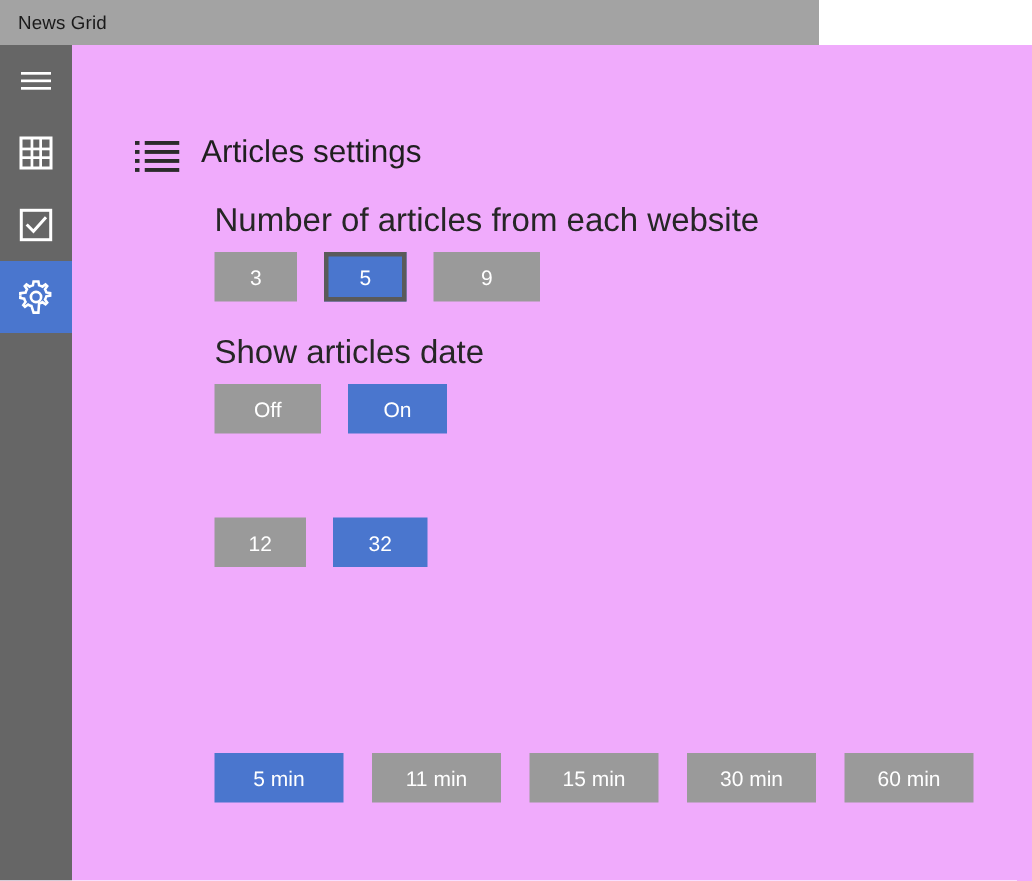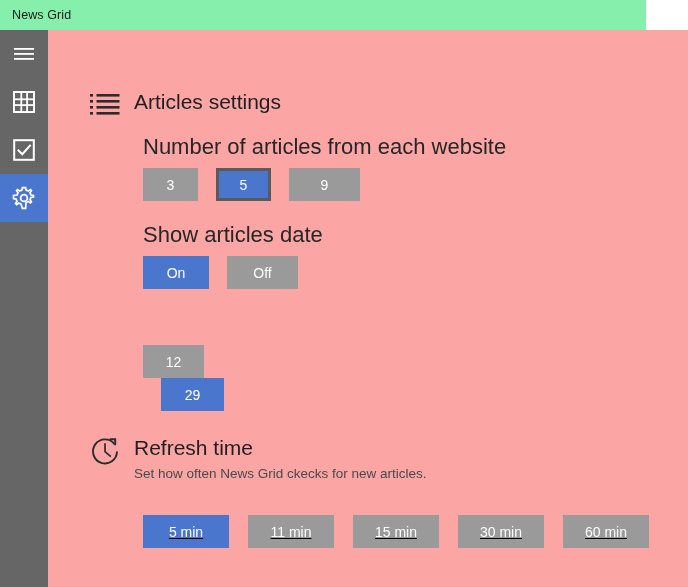--- a/index.html
+++ b/index.html
@@ -16,22 +16,22 @@
     position: relative;
     width: 688px;
     height: 587px;
     background: #ffffff;
   }
 
   
   .titlebar {
     position: absolute;
     left: 0; top: 0;
-    width: 646px; height: 30px;
-    background: #86efac;
+    width: 546px; height: 30px;
+    background: #a3a3a3;
     display: flex;
     align-items: center;
   }
   .titlebar-text {
     font-size: 12.5px;
     color: #1a1a1a;
     padding-left: 12px;
     letter-spacing: 0.1px;
     white-space: nowrap;
   }
@@ -53,21 +53,21 @@
   }
   .nav-item.selected { background: #4a76ce; }
 
   .nav-icon { width: 24px; height: 24px; display: block; }
 
   
   .content {
     position: absolute;
     left: 48px; top: 30px;
     width: 640px; height: 557px;
-    background: #fca5a5;
+    background: #f0abfc;
     overflow: hidden;
   }
 
   
   .section-head {
     position: absolute;
     display: flex;
     align-items: flex-start;
   }
   .section-head .head-icon {
@@ -221,45 +221,32 @@
 
     <div class="btn-row gap18" style="left:95px; top:138px;">
       <button class="opt-btn w55">3</button>
       <button class="opt-btn w55 selected focused">5</button>
       <button class="opt-btn w71">9</button>
     </div>
 
     <div class="group-label" style="left:95px; top:194px;text-align:right;">Show articles date</div>
 
     <div class="btn-row gap18" style="left:95px; top:226px;">
+      <button class="opt-btn w71">Off</button>
       <button class="opt-btn w66 selected">On</button>
-      <button class="opt-btn w71">Off</button>
-    </div>
-
-
-    <div class="btn-row gap18" style="left:95px; top:315px;flex-direction:column;">
+    </div>
+
+
+    <div class="btn-row gap18" style="left:95px; top:315px;">
       <button class="opt-btn w61" style="width:61px;">12</button>
-      <button class="opt-btn selected" style="width:63px;">29</button>
-    </div>
-
-    <div class="section-head" style="left:40px; top:404px;">
-      <div class="head-icon">
-        <svg width="32" height="32" viewBox="0 0 32 32" aria-hidden="true">
-          <path d="M25.6 9.2 A12 12 0 1 0 28 16.6" fill="none" stroke="#2b2b2b" stroke-width="1.9"></path>
-          <path d="M21.6 4.2 L26.2 4.2 L26.2 9.2" fill="none" stroke="#2b2b2b" stroke-width="1.9" stroke-linecap="square" stroke-linejoin="miter"></path>
-          <path d="M16 9 L16 16.6 L21.2 21" fill="none" stroke="#2b2b2b" stroke-width="1.7" stroke-linecap="square"></path>
-        </svg>
-      </div>
-      <div class="head-text">
-        <div class="section-title">Refresh time</div>
-        <div class="section-sub">Set how often News Grid ckecks for new articles.</div>
-      </div>
-    </div>
-
-    <div class="btn-row gap19" style="left:95px; top:485px;text-decoration:underline;">
+      <button class="opt-btn selected" style="width:63px;">32</button>
+    </div>
+
+
+    <div class="btn-row gap19" style="left:95px; top:472px;">
       <button class="opt-btn w86 selected">5 min</button>
       <button class="opt-btn w86">11 min</button>
       <button class="opt-btn w86">15 min</button>
       <button class="opt-btn w86">30 min</button>
       <button class="opt-btn w86">60 min</button>
     </div>
 
   </div>
 
 </div>

